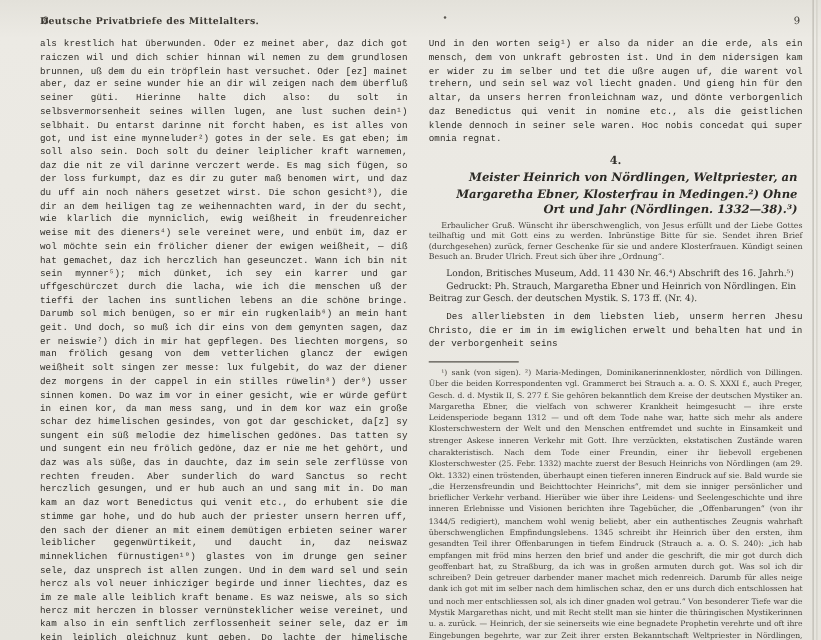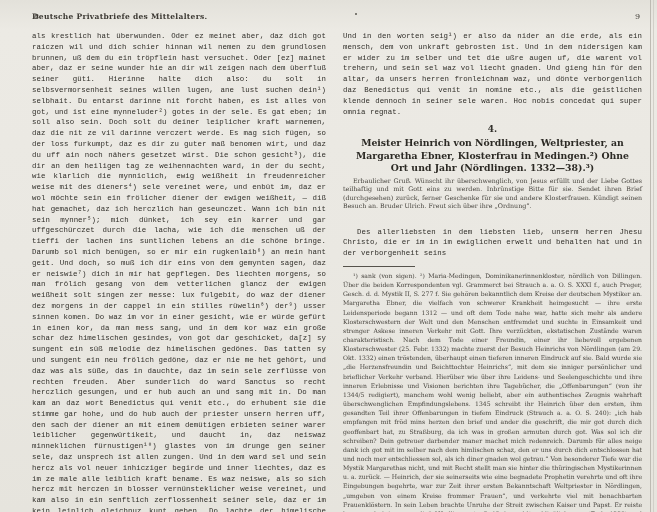--- a/index.html
+++ b/index.html
@@ -21,29 +21,29 @@
   .pagenum.pos-right{right:2px;}
 
   .body-text{
     font-size:7.4px;line-height:10.8px;text-align:justify;
     color:#302e29;letter-spacing:.05px;font-family:Liberation Mono, monospace;
   }
   .body-text.indent{text-indent:14px;}
 
   .section-number{text-align:center;font-weight:bold;font-size:9px;margin:7px 0 3px;}
   .article-heading{
-    text-align:center;font-weight:bold;font-size:9.3px;line-height:12.5px;
-    margin:0 4px 1px;color:#2c2a25;
+    text-align:right;font-weight:bold;font-size:9.3px;line-height:12.5px;
+    margin:0 4px 1px;color:#2c2a25;font-style:italic;
   }
   .regest{
     font-size:6.3px;line-height:8.4px;text-align:justify;text-indent:10px;
     color:#45423c;margin:2px 0 3px;
   }
   .source-line{font-size:7.2px;line-height:10.2px;text-indent:14px;color:#33312c;}
-  .letter-opening{margin-top:16px;}
+  .letter-opening{margin-top:5px;}
 
   .fn-rule{width:72px;border-top:1px solid #55524b;margin:7px 0 4px;}
   .footnotes{
     font-size:6.2px;line-height:8.5px;text-align:justify;text-indent:10px;
     color:#46433d;
   }
   .footnotes.dense{font-size:6.1px;line-height:9.15px;}
 
   .scan-edge-line{position:absolute;top:0;right:6px;width:1px;height:512px;background:#bdbab2;}
   .scan-edge-line.faint{right:3px;background:#d2cfc8;}
@@ -65,20 +65,22 @@
   </div>
 
   <div class="page page-right">
     <div class="running-head">
       <span class="pagenum pos-right">9</span>
     </div>
     <div class="body-text">Und in den worten seig¹) er also da nider an die erde, als ein mensch, dem von unkraft gebrosten ist. Und in dem nidersigen kam er wider zu im selber und tet die ußre augen uf, die warent vol trehern, und sein sel waz vol liecht gnaden. Und gieng hin für den altar, da unsers herren fronleichnam waz, und dönte verborgenlich daz Benedictus qui venit in nomine etc., als die geistlichen klende dennoch in seiner sele waren. Hoc nobis concedat qui super omnia regnat.</div>
     <div class="section-number">4.</div>
     <div class="article-heading">Meister Heinrich von Nördlingen, Weltpriester, an Margaretha Ebner, Klosterfrau in Medingen.²) Ohne Ort und Jahr (Nördlingen. 1332—38).³)</div>
     <div class="regest">Erbaulicher Gruß. Wünscht ihr überschwenglich, von Jesus erfüllt und der Liebe Gottes teilhaftig und mit Gott eins zu werden. Inbrünstige Bitte für sie. Sendet ihren Brief (durchgesehen) zurück, ferner Geschenke für sie und andere Klosterfrauen. Kündigt seinen Besuch an. Bruder Ulrich. Freut sich über ihre „Ordnung“.</div>
+    <div class="source-line">London, Britisches Museum, Add. 11 430 Nr. 46.⁴) Abschrift des 16. Jahrh.⁵)</div>
+    <div class="source-line">Gedruckt: Ph. Strauch, Margaretha Ebner und Heinrich von Nördlingen. Ein Beitrag zur Gesch. der deutschen Mystik. S. 173 ff. (Nr. 4).</div>
     <div class="body-text indent letter-opening">Des allerliebsten in dem liebsten lieb, unserm herren Jhesu Christo, die er im in im ewiglichen erwelt und behalten hat und in der verborgenheit seins</div>
     <div class="fn-rule"></div>
     <div class="footnotes dense">¹) sank (von sigen). ²) Maria-Medingen, Dominikanerinnenkloster, nördlich von Dillingen. Über die beiden Korrespondenten vgl. Grammerct bei Strauch a. a. O. S. XXXI f., auch Preger, Gesch. d. d. Mystik II, S. 277 f. Sie gehören bekanntlich dem Kreise der deutschen Mystiker an. Margaretha Ebner, die vielfach von schwerer Krankheit heimgesucht — ihre erste Leidensperiode begann 1312 — und oft dem Tode nahe war, hatte sich mehr als andere Klosterschwestern der Welt und den Menschen entfremdet und suchte in Einsamkeit und strenger Askese inneren Verkehr mit Gott. Ihre verzückten, ekstatischen Zustände waren charakteristisch. Nach dem Tode einer Freundin, einer ihr liebevoll ergebenen Klosterschwester (25. Febr. 1332) machte zuerst der Besuch Heinrichs von Nördlingen (am 29. Okt. 1332) einen tröstenden, überhaupt einen tieferen inneren Eindruck auf sie. Bald wurde sie „die Herzensfreundin und Beichttochter Heinrichs“, mit dem sie inniger persönlicher und brieflicher Verkehr verband. Hierüber wie über ihre Leidens- und Seelengeschichte und ihre inneren Erlebnisse und Visionen berichten ihre Tagebücher, die „Offenbarungen“ (von ihr 1344/5 redigiert), manchem wohl wenig beliebt, aber ein authentisches Zeugnis wahrhaft überschwenglichen Empfindungslebens. 1345 schreibt ihr Heinrich über den ersten, ihm gesandten Teil ihrer Offenbarungen in tiefem Eindruck (Strauch a. a. O. S. 240): „ich hab empfangen mit fröd mins herzen den brief und ander die geschrift, die mir got durch dich geoffenbart hat, zu Straßburg, da ich was in großen armuten durch got. Was sol ich dir schreiben? Dein getreuer darbender maner machet mich redenreich. Darumb für alles neige dank ich got mit im selber nach dem himlischen schaz, den er uns durch dich entschlossen hat und noch mer entschliessen sol, als ich diner gnaden wol getrau.“ Von besonderer Tiefe war die Mystik Margarethas nicht, und mit Recht stellt man sie hinter die thüringischen Mystikerinnen u. a. zurück. — Heinrich, der sie seinerseits wie eine begnadete Prophetin verehrte und oft ihre Eingebungen begehrte, war zur Zeit ihrer ersten Bekanntschaft Weltpriester in Nördlingen, „umgeben von einem Kreise frommer Frauen“, und verkehrte viel mit benachbarten Frauenklöstern. In sein Leben brachte Unruhe der Streit zwischen Kaiser und Papst. Er reiste lange nach Avignon, verließ Nördlingen (s. S. 13 Anm. 11) schließlich ganz (Ende 1338) und wirkte lange in Basel mit großem Erfolg. Trotz häufiger Aufforderungen von Besuchen sah Heinrich Margaretha erst 1341 wieder, dann noch 1344 und 1347 (zwei Besuche). Trotz aller Erfolge innerlich unbefriedigt, verließ Heinrich 1348 oder 1349 Basel dauernd (vgl. unten den Brief d. Marg. z. geb. Ring [Nr. 10]), und ging nach Sulz im Elsaß, das er aber schon 1349 wieder verließ. Er zog dann als Wanderprediger umher und kehrte Anfangs 1350 endlich nach Nördlingen zurück. Margaretha starb aber bereits am 20. Juni 1351 (sechzig Jahre alt). In demselben Jahre weilte Heinrich drei Wochen bei der alten,</div>
   </div>
 
   <div class="scan-dot"></div>
   <div class="scan-edge-line"></div>
   <div class="scan-edge-line faint"></div>
 
 </div>

